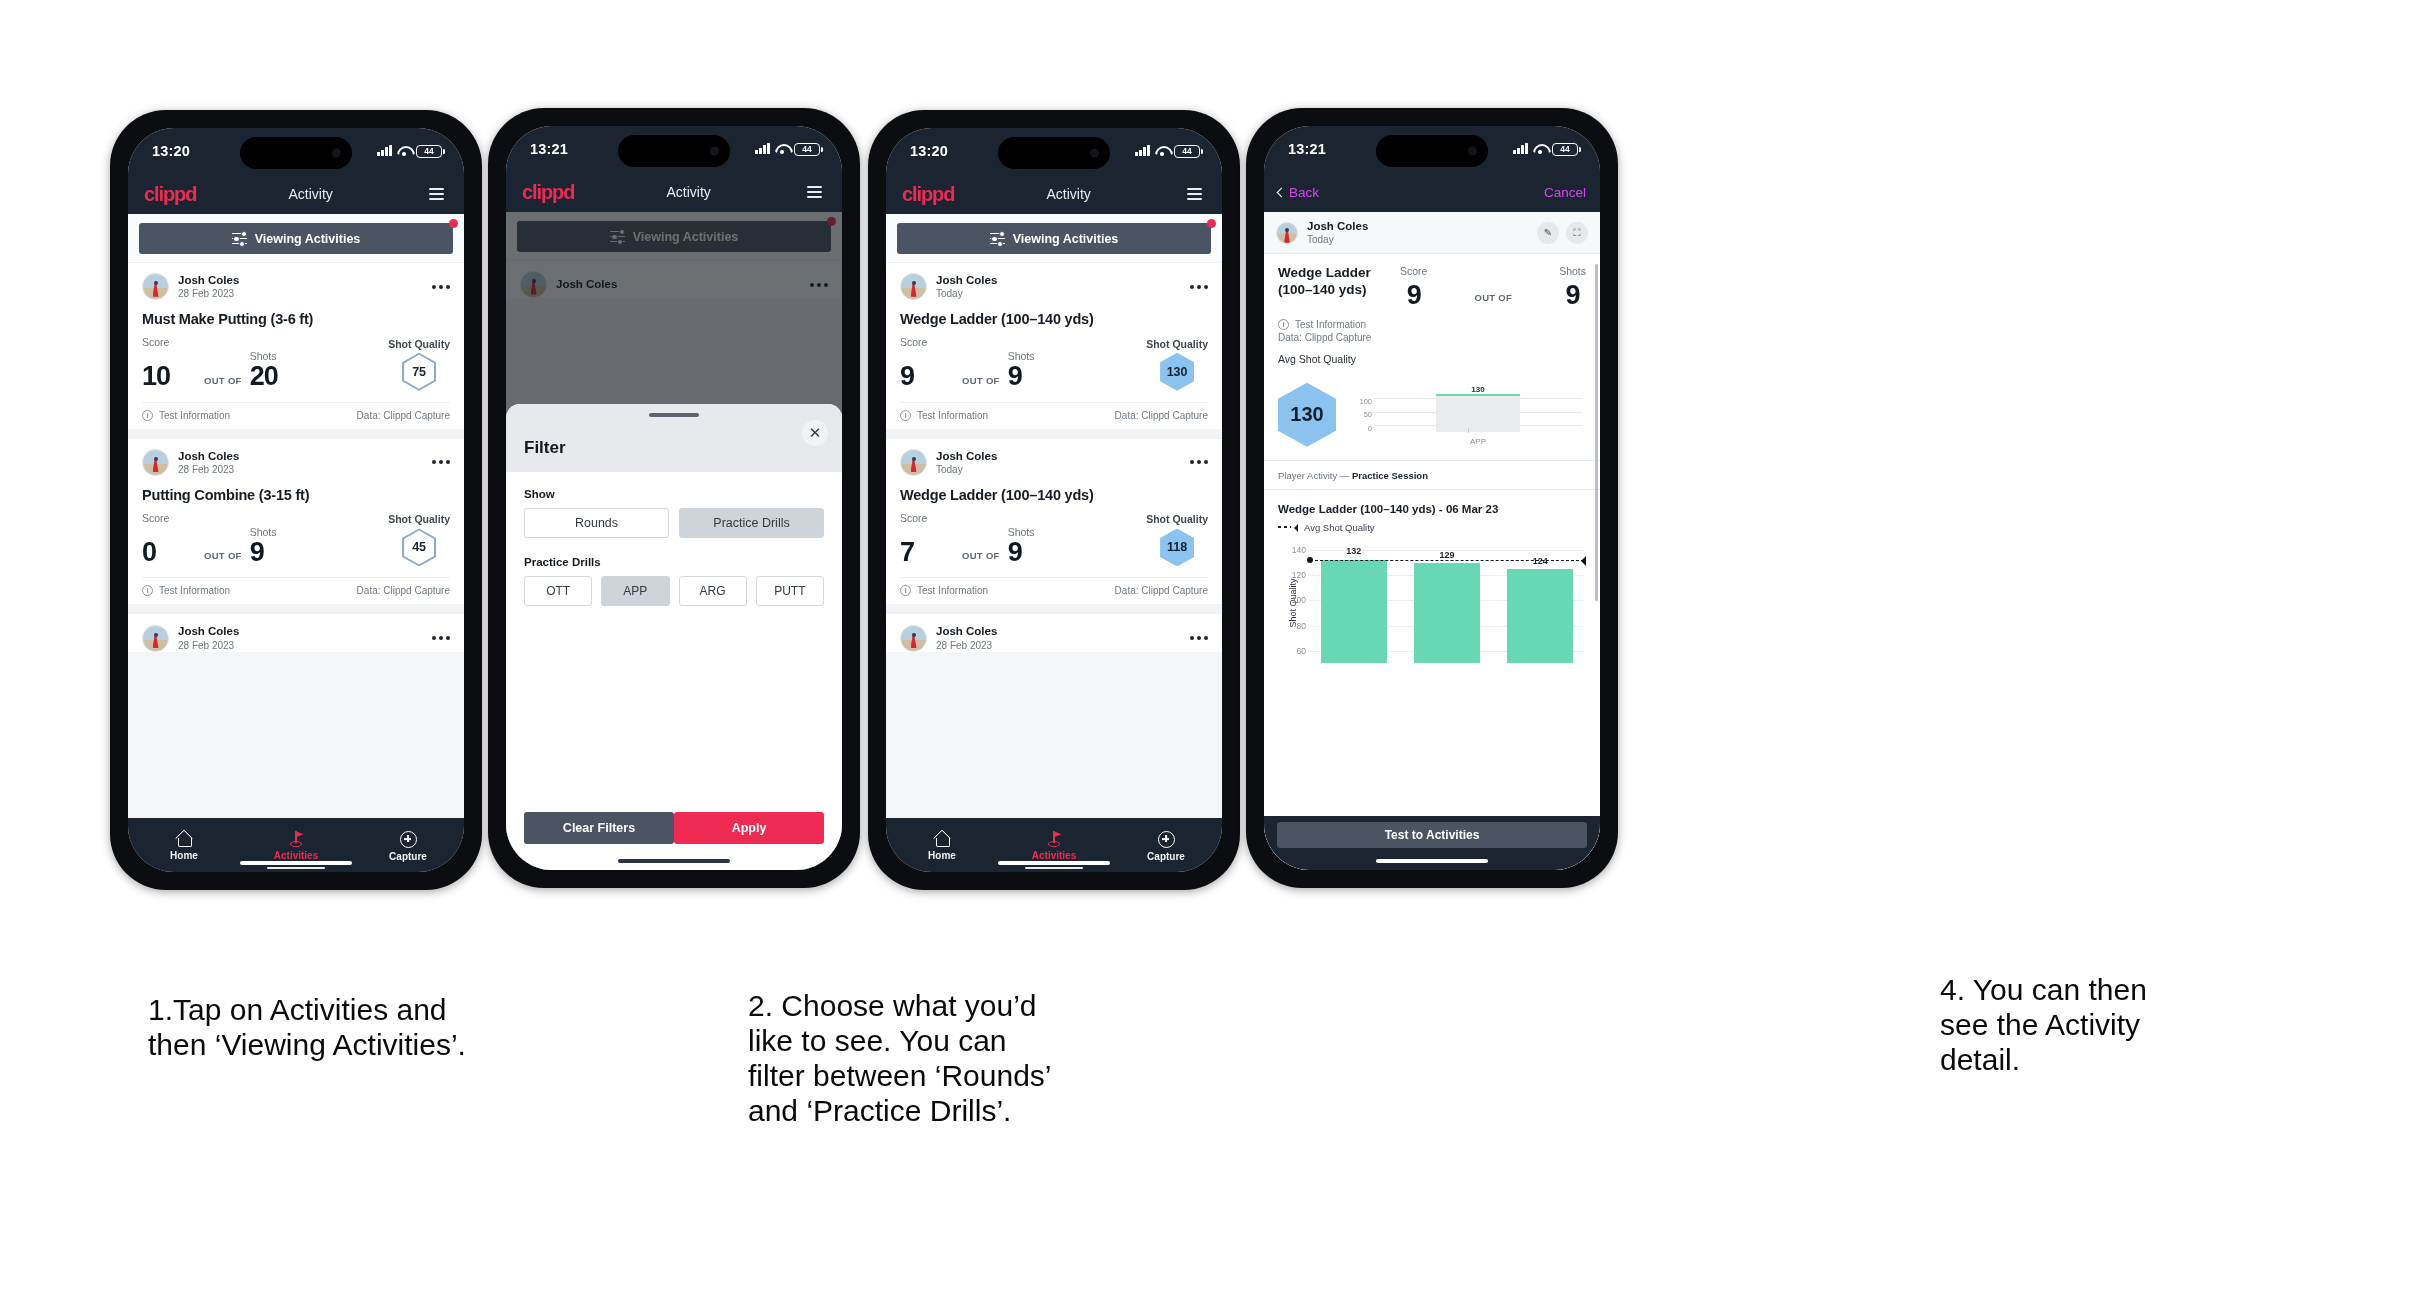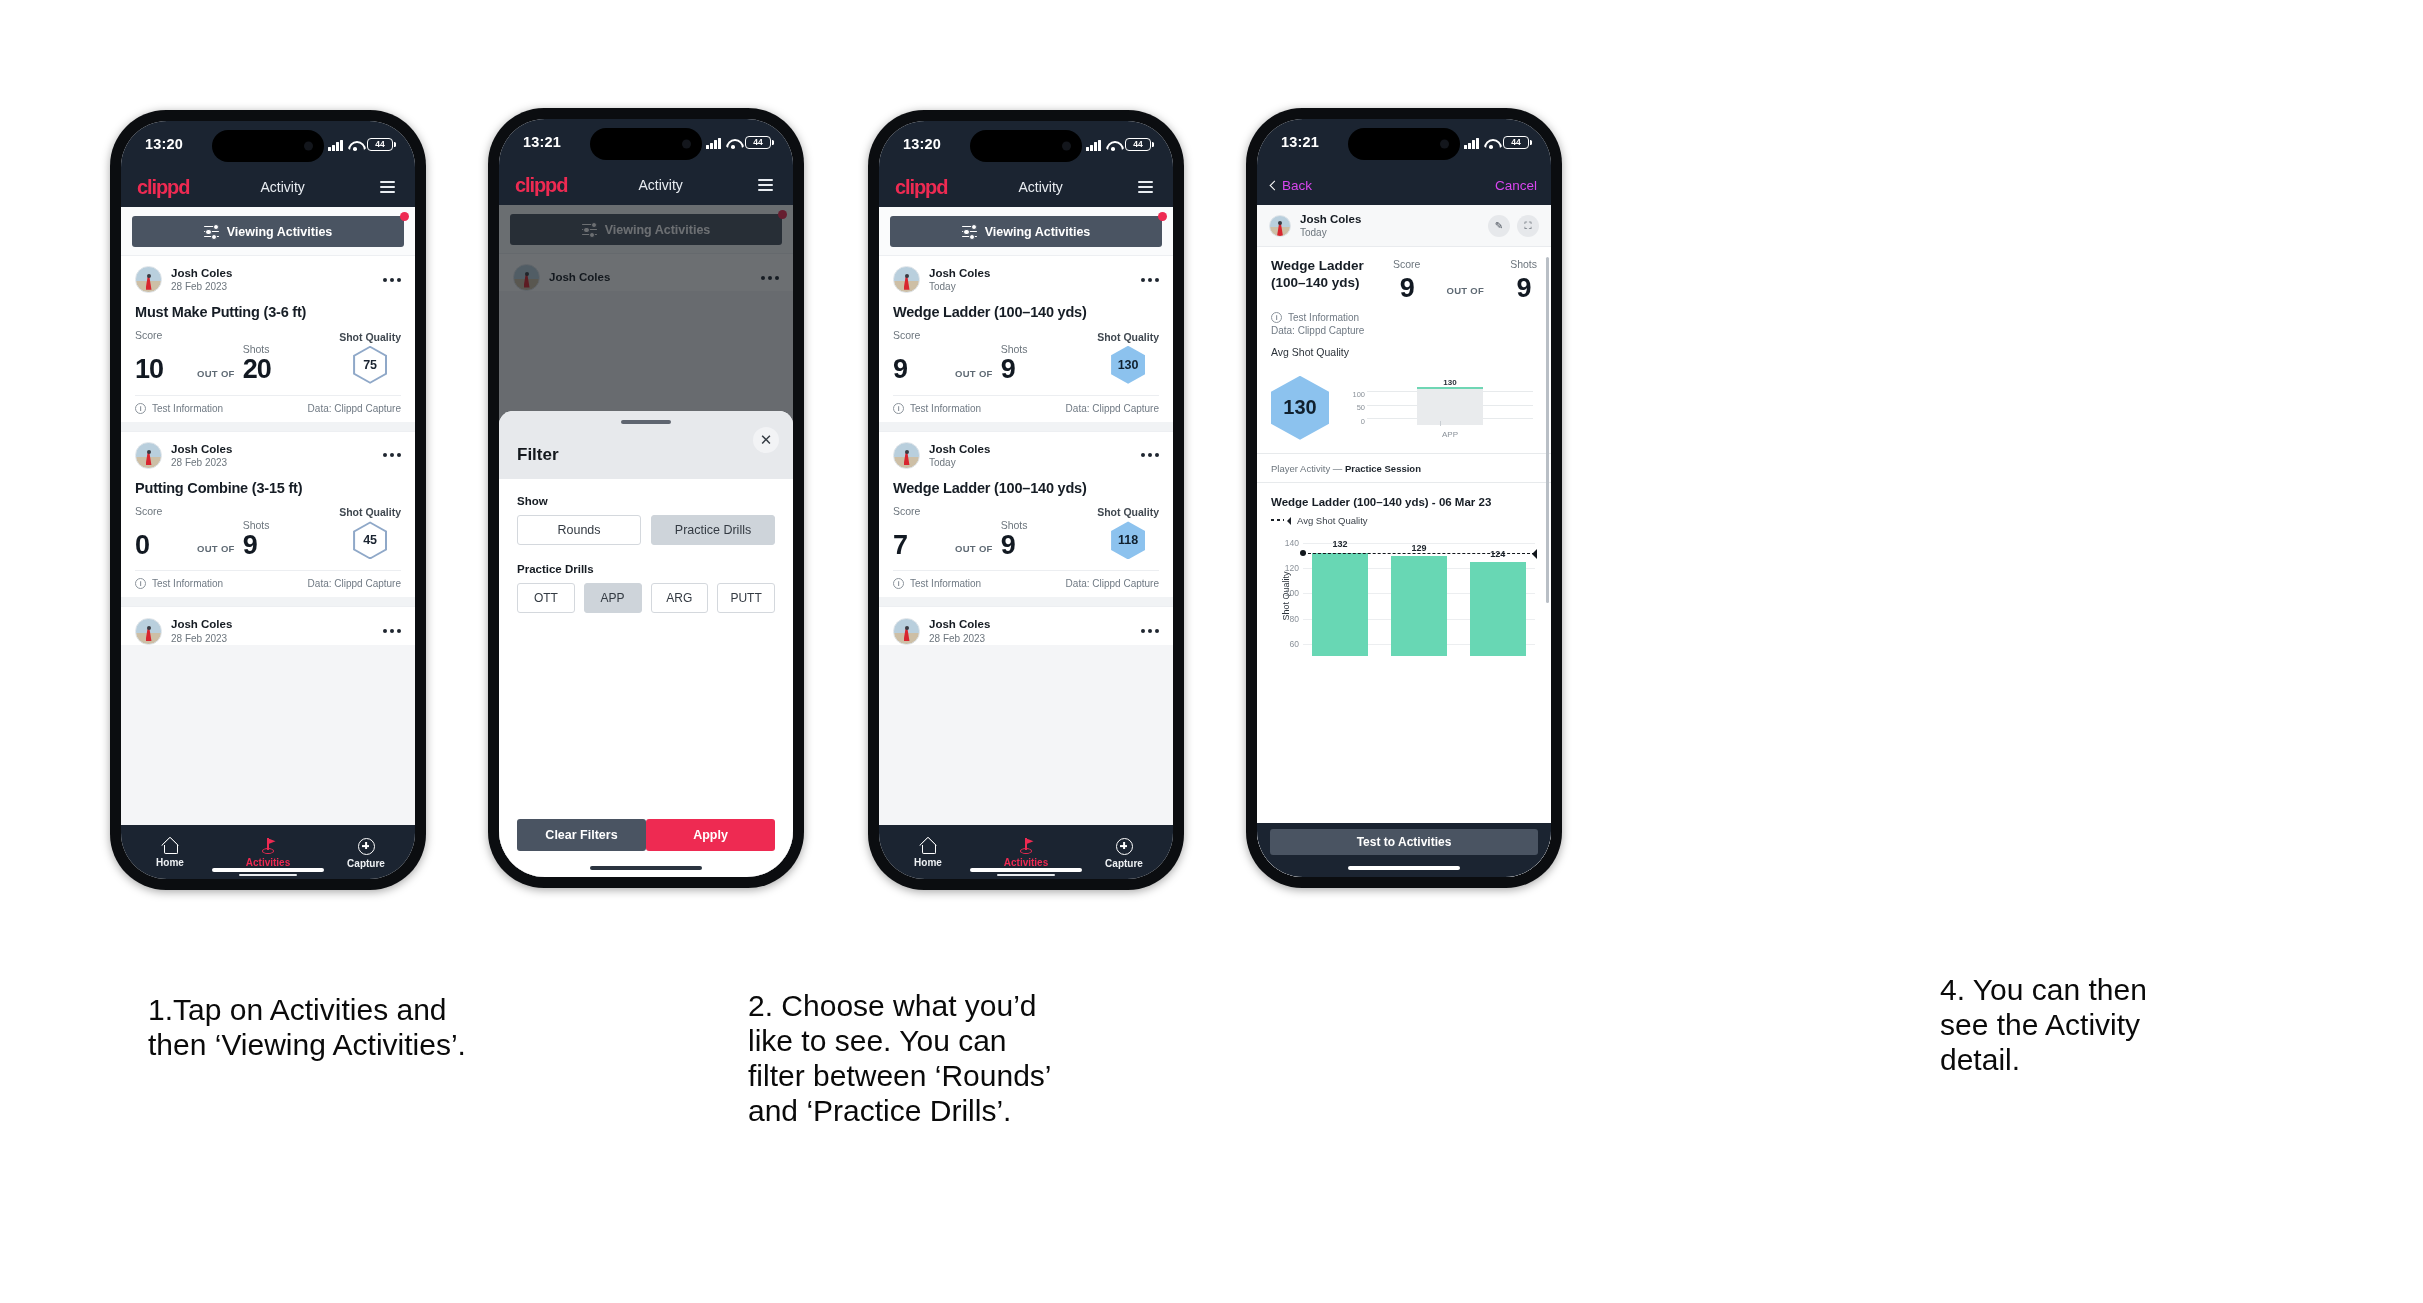--- a/index.html
+++ b/index.html
@@ -7,24 +7,24 @@
     width: 2423px; height: 1303px;
     background: #ffffff;
     font-family: "Liberation Sans", sans-serif;
     overflow: hidden;
   }
   .stage { position: relative; width: 2423px; height: 1303px; }
 
   
   .phone {
     position: absolute;
-    width: 316px; height: 780px;
+    width: 372px; height: 780px;
     background: #0b0d10;
     border-radius: 56px;
-    padding: 11px;
+    padding: 18px;
     box-shadow: 0 2px 10px rgba(0,0,0,.35);
   }
   .phone-inner {
     position: relative;
     width: 100%; height: 100%;
     border-radius: 46px;
     overflow: hidden;
     background: #ffffff;
     display: flex; flex-direction: column;
   }
@@ -43,21 +43,21 @@
   
   .statusbar {
     height: 46px; flex: 0 0 46px;
     background: #1b2431;
     display: flex; align-items: center;
     justify-content: space-between;
     padding: 0 22px 0 24px;
     color: #fff; position: relative; z-index: 30;
   }
   .sb-time { font-size: 14.5px; font-weight: 700; letter-spacing: .2px; }
-  .sb-right { display: flex; align-items: flex-end; gap: 5px; }
+  .sb-right { display: flex; align-items: flex-start; gap: 5px; }
   .bars { display: flex; align-items: flex-end; gap: 1.5px; height: 11px; }
   .bars i { display:block; width: 2.6px; background: #fff; border-radius: .5px; }
   .bars i:nth-child(1){height:4px}.bars i:nth-child(2){height:6px}
   .bars i:nth-child(3){height:8.5px}.bars i:nth-child(4){height:11px}
   .wifi { width: 14px; height: 11px; position: relative; }
   .wifi::before{
     content:""; position:absolute; left:0; top:1px; width:14px; height:14px;
     border:2.2px solid #fff; border-radius:50%;
     clip-path: polygon(0 0,100% 0,100% 45%,50% 78%,0 45%);
   }

